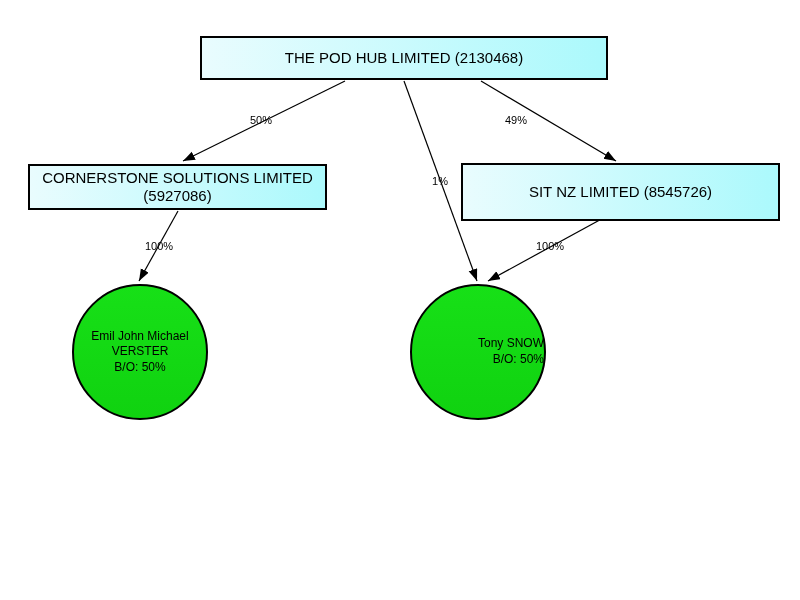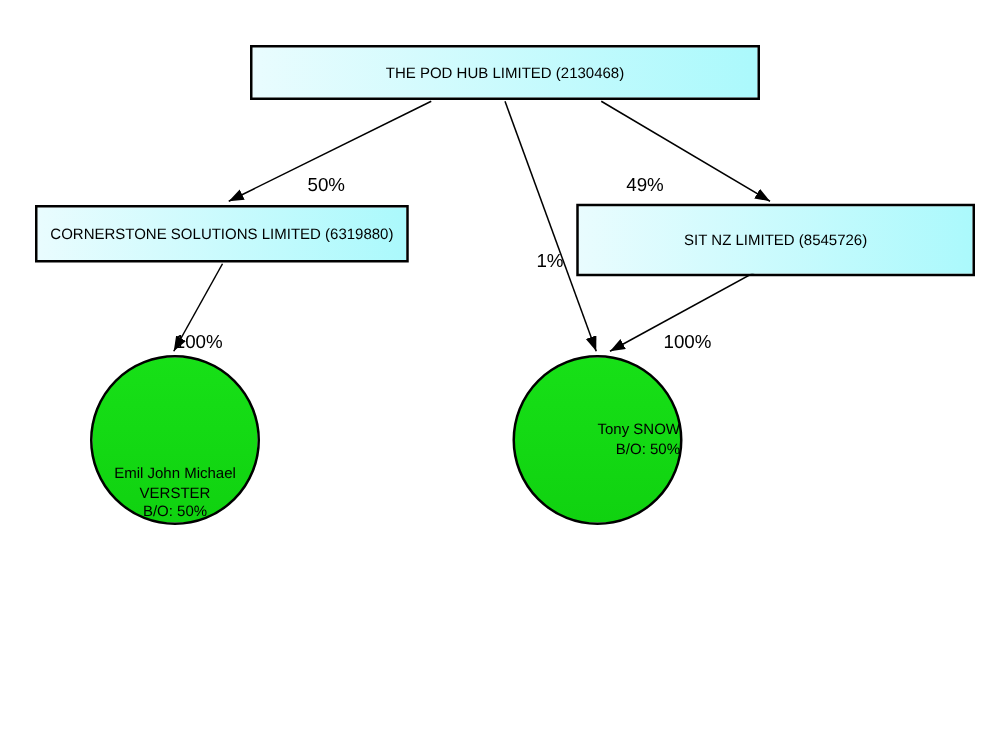--- a/index.html
+++ b/index.html
@@ -38,21 +38,21 @@
     position: absolute;
     box-sizing: border-box;
     border: 2px solid var(--node-border, #000000);
     background: linear-gradient(to right,
       var(--company-fill-light, #E9FCFE),
       var(--company-fill-dark, #ABF9FC));
     display: flex;
     align-items: center;
     justify-content: center;
     text-align: center;
-    font-size: 12px;
+    font-size: 15px;
     line-height: 1.2;
   }
   .person-node {
     position: absolute;
     box-sizing: border-box;
     width: 136px;
     height: 136px;
     border: 2.5px solid var(--node-border, #000000);
     border-radius: 50%;
     background: linear-gradient(to bottom,
@@ -65,30 +65,29 @@
     text-align: center;
     font-size: 12px;
     line-height: 1.3;
   }
   .person-name {
     white-space: pre-line;
   }
   .edge-label {
     position: absolute;
     transform: translate(-50%, -50%);
-    font-size: 15px;
+    font-size: 11px;
     white-space: nowrap;
     background: transparent;
-    margin-top: 28px;
   }
   
   #node-pod-hub      { left: 200px; top: 36px;  width: 408px; height: 44px; }
   #node-cornerstone  { left: 28px;  top: 164px; width: 299px; height: 46px; }
   #node-sit-nz       { left: 461px; top: 163px; width: 319px; height: 58px; }
-  #node-verster      { left: 72px;  top: 284px; justify-content: flex-end; }
+  #node-verster      { left: 72px;  top: 284px; }
   #node-snow         { left: 410px; top: 284px; align-items: flex-end; }
   #label-50   { left: 261px; top: 120px; }
   #label-1    { left: 440px; top: 181px; }
   #label-49   { left: 516px; top: 120px; }
   #label-100l { left: 159px; top: 246px; }
   #label-100r { left: 550px; top: 246px; }
 </style>
 </head>
 <body>
 
@@ -105,21 +104,21 @@
     <line x1="481" y1="81" x2="616" y2="161" marker-end="url(#arrow)"></line>
     <line x1="178" y1="211" x2="139" y2="281" marker-end="url(#arrow)"></line>
     <line x1="618" y1="210" x2="488" y2="281" marker-end="url(#arrow)"></line>
   </svg>
 
   <div class="company-node" id="node-pod-hub">
     <span>THE POD HUB LIMITED (2130468)</span>
   </div>
 
   <div class="company-node" id="node-cornerstone">
-    <span>CORNERSTONE SOLUTIONS LIMITED (6319880)</span>
+    <span>CORNERSTONE SOLUTIONS LIMITED (5927086)</span>
   </div>
 
   <div class="company-node" id="node-sit-nz">
     <span>SIT NZ LIMITED (8545726)</span>
   </div>
 
   <div class="person-node" id="node-verster">
     <span class="person-name">Emil John Michael
 VERSTER</span>
     <span class="person-bo">B/O: 50%</span>

